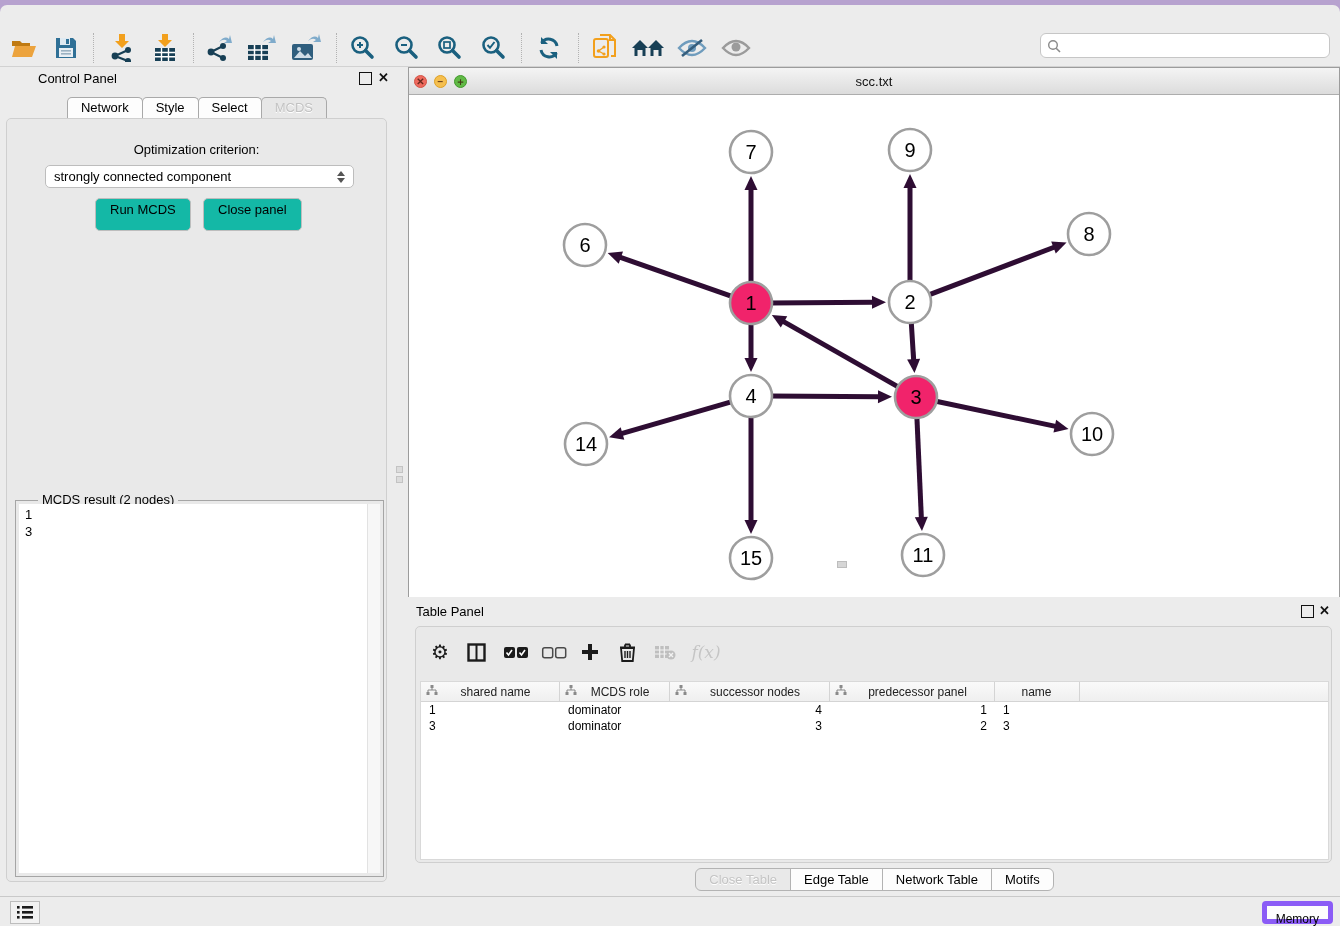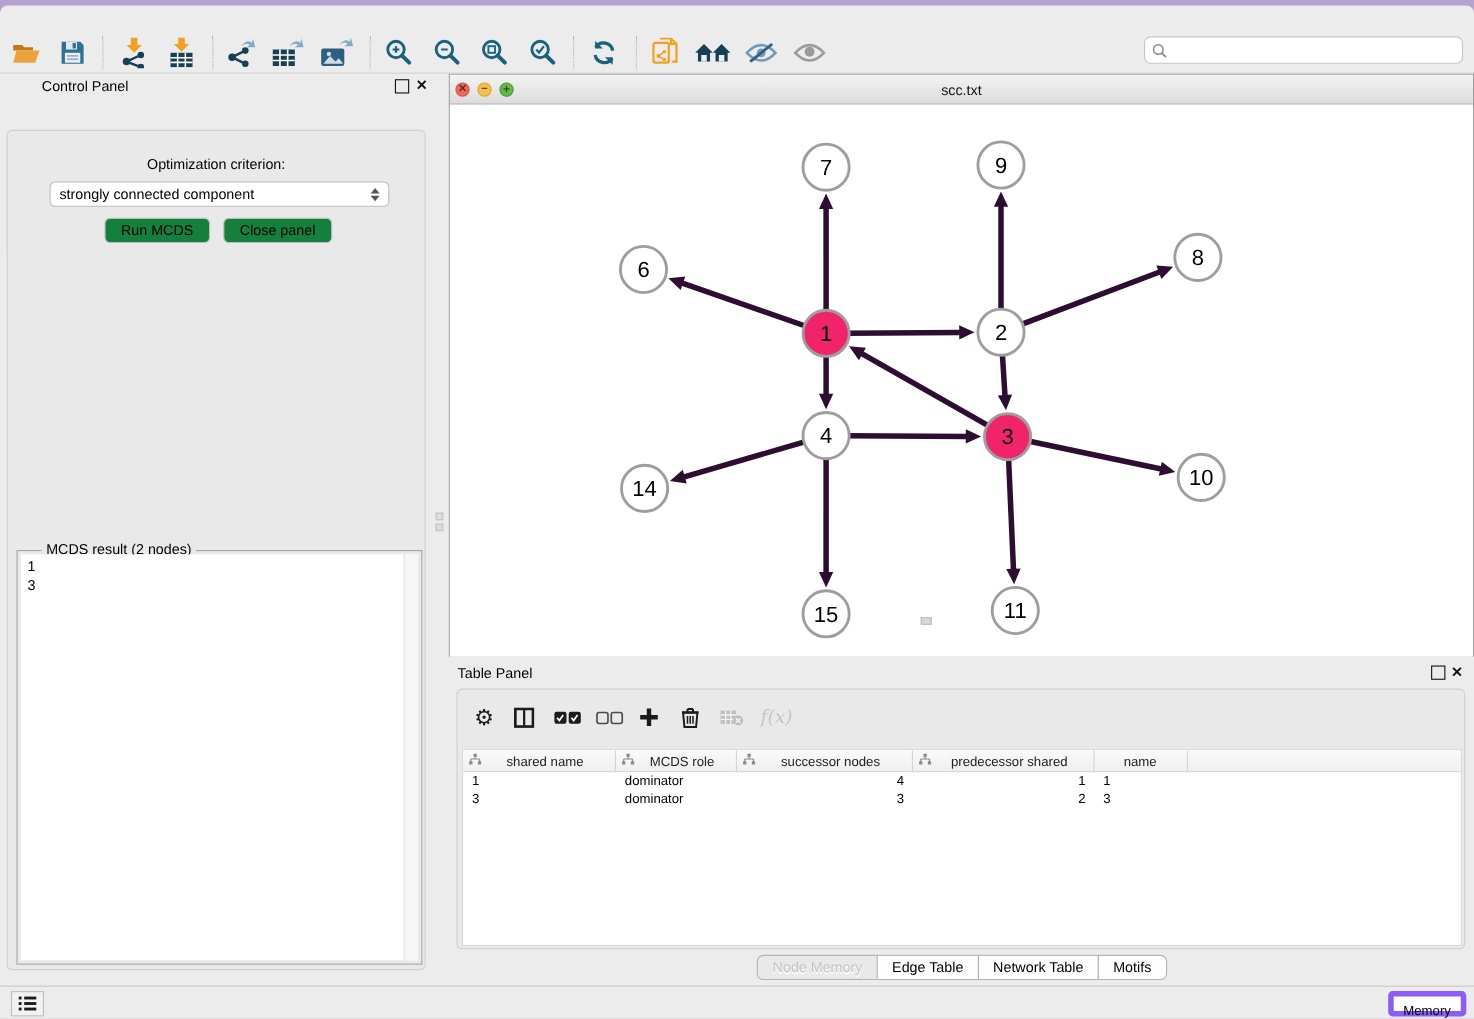--- a/index.html
+++ b/index.html
@@ -25,21 +25,21 @@
   .panel-ctl { position:absolute; width:13px; height:13px; font-size:13px; line-height:13px; text-align:center; color:#111; }
   #cp-tabs { position:absolute; top:92px; left:0; width:393px; height:21px; display:flex; justify-content:center; }
   .tab { border:1px solid #a9a9a9; background:#fdfdfd; padding:2px 13px; font-size:13px; border-bottom:none; border-radius:5px 5px 0 0; margin-right:-1px; height:21px; }
   .tab.sel { background:#e7e7e7; color:#c2c2c2; text-shadow:0 1px 0 #fff; }
   #cp-body { position:absolute; top:113px; left:6px; width:381px; height:764px; background:#e9e9e9; border:1px solid #cfcfcf; border-radius:5px; }
   #opt-label { position:absolute; top:23px; left:0; width:100%; text-align:center; font-size:13px; }
   #opt-select { position:absolute; top:46px; left:38px; width:309px; height:23px; background:#fff; border:1px solid #bdbdbd; border-radius:5px; display:flex; align-items:center; padding:0 8px; font-size:13px; }
   #opt-select .chev { margin-left:auto; display:flex; flex-direction:column; gap:2px; }
   .chev-up { width:0; height:0; border-left:4px solid transparent; border-right:4px solid transparent; border-bottom:5px solid #555; }
   .chev-dn { width:0; height:0; border-left:4px solid transparent; border-right:4px solid transparent; border-top:5px solid #555; }
-  .btn { position:absolute; height:23px; background:#15803d; border:1px solid #bdbdbd; border-radius:5px; font-size:13px; text-align:center; line-height:21px; padding:0 14px; }
+  .btn { position:absolute; height:33px; background:#14b8a6; border:1px solid #bdbdbd; border-radius:5px; font-size:13px; text-align:center; line-height:21px; padding:0 14px; }
   #mcds-group { position:absolute; top:381px; left:8px; width:369px; height:377px; border:1px solid #a5a5a5; }
   #mcds-group-label { position:absolute; top:-9px; left:22px; background:#e9e9e9; padding:0 4px; font-size:13px; }
   #mcds-text { position:absolute; top:3px; left:3px; right:3px; bottom:3px; background:#fff; font-size:13px; line-height:17px; padding:2px 6px; white-space:pre; }
   #mcds-scroll { position:absolute; top:3px; right:3px; width:13px; bottom:3px; background:#f7f7f7; border-left:1px solid #e2e2e2; }
 
   
   .split-dot { position:absolute; width:7px; height:7px; background:#dcdcdc; border:1px solid #c3c3c3; }
 
   
   #net-win { position:absolute; top:62px; left:408px; width:932px; height:530px; border:1px solid #9c9c9c; background:#fff; }
@@ -214,20 +214,26 @@
         <circle cx="6" cy="6" r="4.3" fill="none" stroke="#8a8a8a" stroke-width="1.4"></circle>
         <path d="M9.2 9.2 L13 13" stroke="#8a8a8a" stroke-width="1.6"></path>
       </svg>
       <input placeholder="" style="">
     </div>
   </div>
 
   <div id="cp-header-title">Control Panel</div>
   <div class="panel-ctl" style="top:67px; left:359px; border:1.6px solid #111;"></div>
   <div class="panel-ctl" style="top:66px; left:377px; font-weight:bold;">✕</div>
+  <div id="cp-tabs">
+      <div class="tab">Network</div>
+      <div class="tab">Style</div>
+      <div class="tab">Select</div>
+      <div class="tab sel">MCDS</div>
+    </div>
   <div id="cp-body">
     <div id="opt-label">Optimization criterion:</div>
     <div id="opt-select">
       <span>strongly connected component</span>
       <span class="chev">
           <span class="chev-up"></span>
           <span class="chev-dn"></span>
         </span>
     </div>
     <div class="btn" style="top:79px; left:88px;">Run MCDS</div>
@@ -435,21 +441,21 @@
               </svg></span>
             <span class="lbl">successor nodes</span>
           </div>
           <div class="th" style="width: 165px;">
             <span><svg width="12" height="11" viewBox="0 0 12 11" style="flex:0 0 auto">
                 <rect x="4.5" y="0" width="3" height="3" fill="#8a8a8a"></rect>
                 <path d="M6 3 v2 M2 5 h8 M2 5 v2 M10 5 v2" stroke="#8a8a8a" stroke-width="1.1" fill="none"></path>
                 <rect x="0.5" y="7" width="3" height="3" fill="#8a8a8a"></rect>
                 <rect x="8.5" y="7" width="3" height="3" fill="#8a8a8a"></rect>
               </svg></span>
-            <span class="lbl">predecessor shared</span>
+            <span class="lbl">predecessor panel</span>
           </div>
           <div class="th" style="width: 85px;">
             <span class="lbl">name</span>
           </div>
         </div>
       <div id="tp-rows">
           <div class="tr">
             <div class="td" style="width: 139px; text-align: left;">1</div>
             <div class="td" style="width: 110px; text-align: left;">dominator</div>
             <div class="td" style="width: 160px; text-align: right;">4</div>
@@ -461,21 +467,21 @@
             <div class="td" style="width: 110px; text-align: left;">dominator</div>
             <div class="td" style="width: 160px; text-align: right;">3</div>
             <div class="td" style="width: 165px; text-align: right;">2</div>
             <div class="td" style="width: 85px; text-align: left;">3</div>
           </div>
         </div>
     </div>
   </div>
 
   <div id="tp-tabs">
-      <div class="btab sel">Node Memory</div>
+      <div class="btab sel">Close Table</div>
       <div class="btab">Edge Table</div>
       <div class="btab">Network Table</div>
       <div class="btab">Motifs</div>
     </div>
 
   <div id="statusbar">
     <div id="list-button">
       <svg width="18" height="15" viewBox="0 0 18 15">
         <rect x="1" y="1" width="2.6" height="2.6" fill="#1b1b1b"></rect>
           <rect x="6" y="1" width="11" height="2.6" fill="#1b1b1b"></rect>

